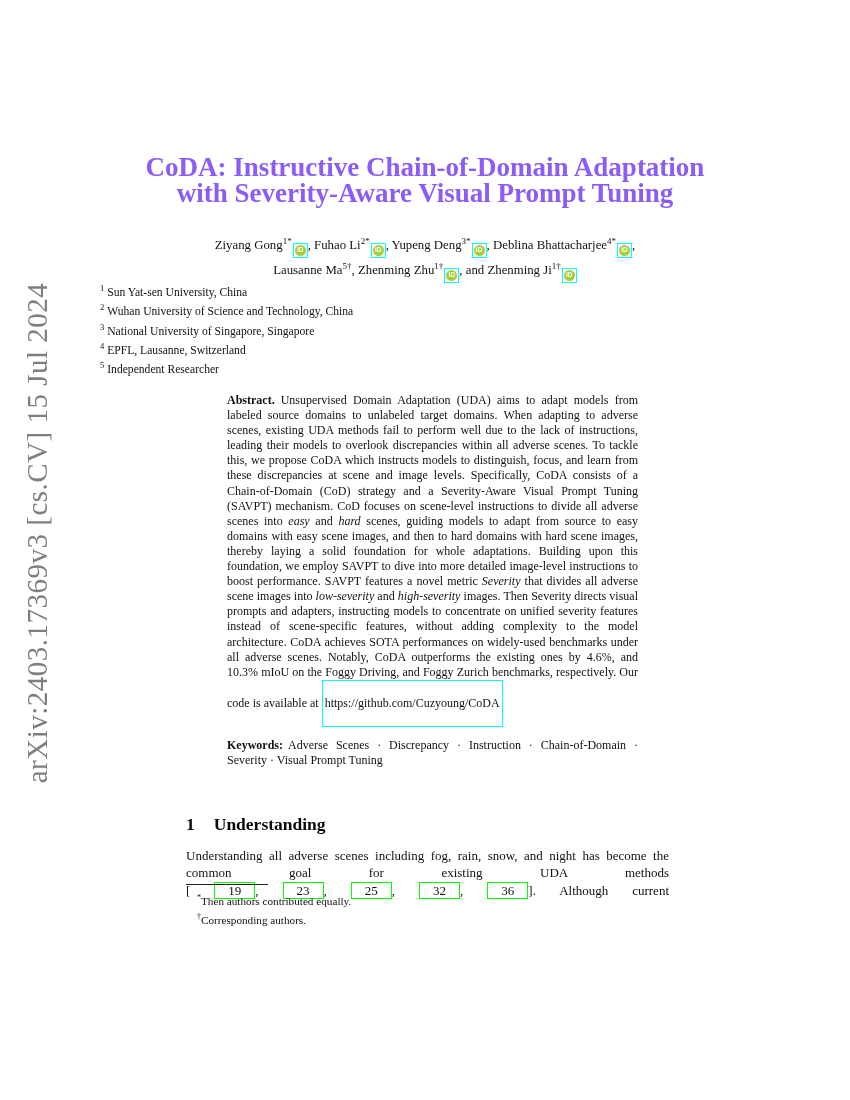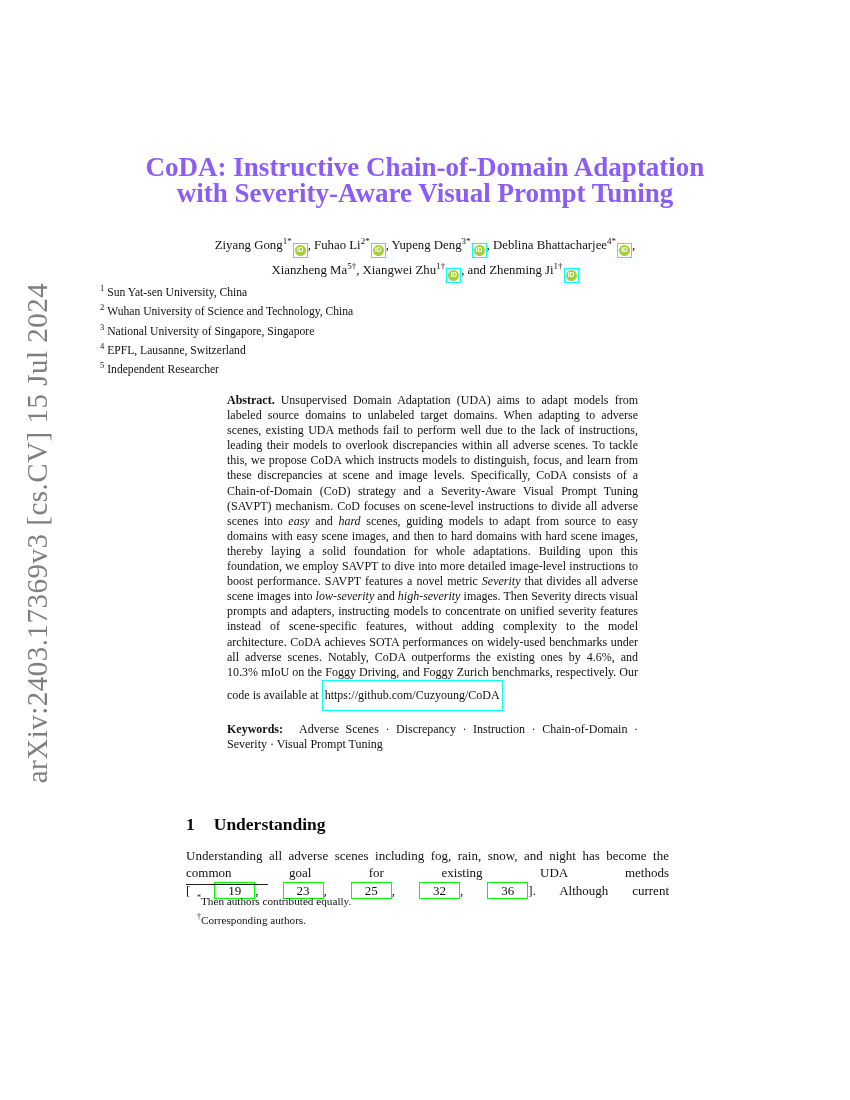--- a/index.html
+++ b/index.html
@@ -38,24 +38,24 @@
   
   .affils-block { position:absolute; top:281px; left:100px; width:650px; text-align:left;
                   font-size:11.6px; line-height:15.4px; }
   .affils-block sup { font-size:8.5px; margin-right:3px; }
 
   
   .abstract-area { position:absolute; top:393px; left:227px; width:411px;
                    font-size:12px; line-height:15.1px; text-align:justify; }
   .abstract-label { font-weight:bold; margin-right:6px; }
   .kw { margin-top:11px; }
-  .kw-label { font-weight:bold; margin-right:16px; }
+  .kw-label { font-weight:bold; margin-right:5px; }
   .em { font-style:italic; }
   .code-link { display:inline-block; border:1.5px solid var(--link-box,#00ffff);
-               padding:8px 2px; line-height:13px; }
+               padding:16px 2px; line-height:13px; }
 
   
   .section-head { position:absolute; top:814px; left:186px; font-size:17.5px; font-weight:bold; color:#0a0a0a; }
   .section-num { display:inline-block; margin-right:19px; }
 
   
   .intro-p { position:absolute; top:847px; left:186px; width:483px;
              font-size:13px; line-height:17.4px; text-align:justify; text-align-last:justify; }
   .cite-ref { border:1.2px solid var(--cite-green,#00ff00); padding:0 13px;margin-left:24px; }
 
@@ -73,21 +73,21 @@
 
   <div class="arxiv-stamp">arXiv:2403.17369v3 [cs.CV] 15 Jul 2024</div>
 
   <div class="title-block">
     <div class="title-line">CoDA: Instructive Chain-of-Domain Adaptation</div>
     <div class="title-line">with Severity-Aware Visual Prompt Tuning</div>
   </div>
 
   <div class="authors-block">
     <div><span><span>Ziyang Gong</span><sup>1*</sup><span class="linkbox"><span class="orcid-badge">iD</span></span><span>, </span></span><span><span>Fuhao Li</span><sup>2*</sup><span class="linkbox"><span class="orcid-badge">iD</span></span><span>, </span></span><span><span>Yupeng Deng</span><sup>3*</sup><span class="linkbox"><span class="orcid-badge">iD</span></span><span>, </span></span><span><span>Deblina Bhattacharjee</span><sup>4*</sup><span class="linkbox"><span class="orcid-badge">iD</span></span><span>,</span></span></div>
-    <div><span><span>Xianzheng Ma</span><sup>5†</sup><span>, </span></span><span><span>Xiangwei Zhu</span><sup>1†</sup><span class="linkbox"><span class="orcid-badge">iD</span></span><span>, and </span></span><span><span>Zhenming Ji</span><sup>1†</sup><span class="linkbox"><span class="orcid-badge">iD</span></span><span></span></span></div>
+    <div><span><span>Lausanne Ma</span><sup>5†</sup><span>, </span></span><span><span>Zhenming Zhu</span><sup>1†</sup><span class="linkbox"><span class="orcid-badge">iD</span></span><span>, and </span></span><span><span>Zhenming Ji</span><sup>1†</sup><span class="linkbox"><span class="orcid-badge">iD</span></span><span></span></span></div>
   </div>
 
   <div class="affils-block">
     <div><sup>1</sup><span>Sun Yat-sen University, China</span></div>
     <div><sup>2</sup><span>Wuhan University of Science and Technology, China</span></div>
     <div><sup>3</sup><span>National University of Singapore, Singapore</span></div>
     <div><sup>4</sup><span>EPFL, Lausanne, Switzerland</span></div>
     <div><sup>5</sup><span>Independent Researcher</span></div>
   </div>
 

